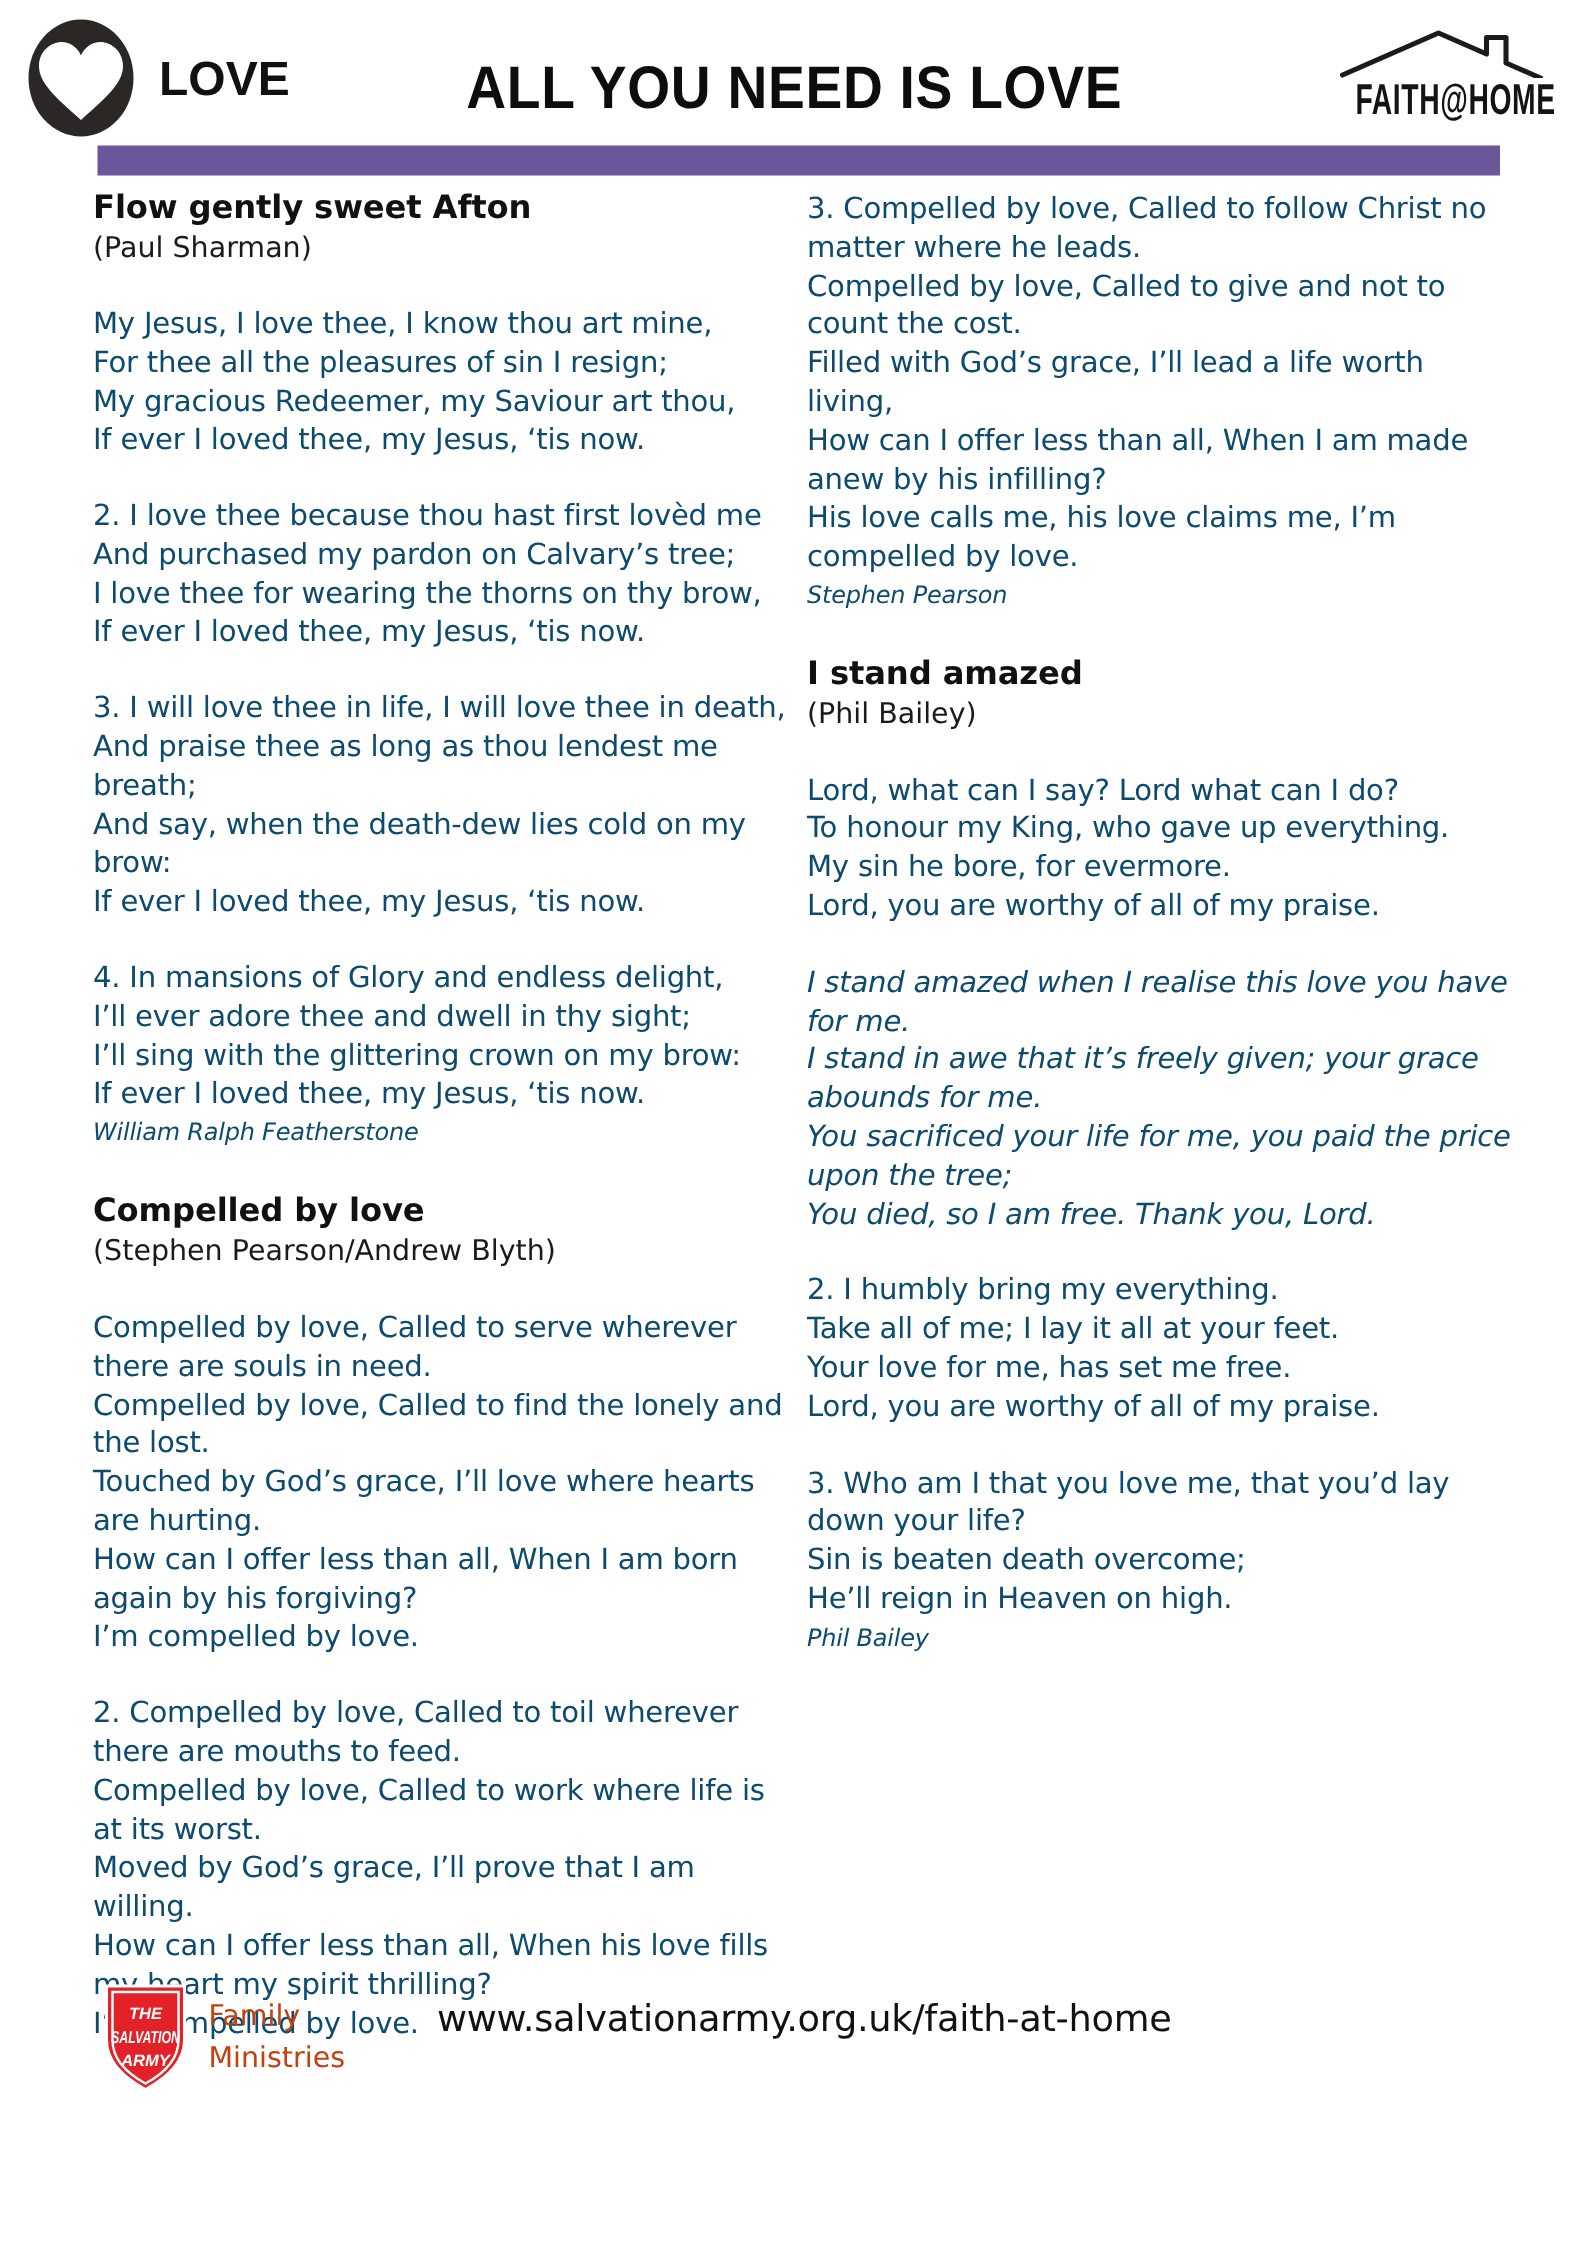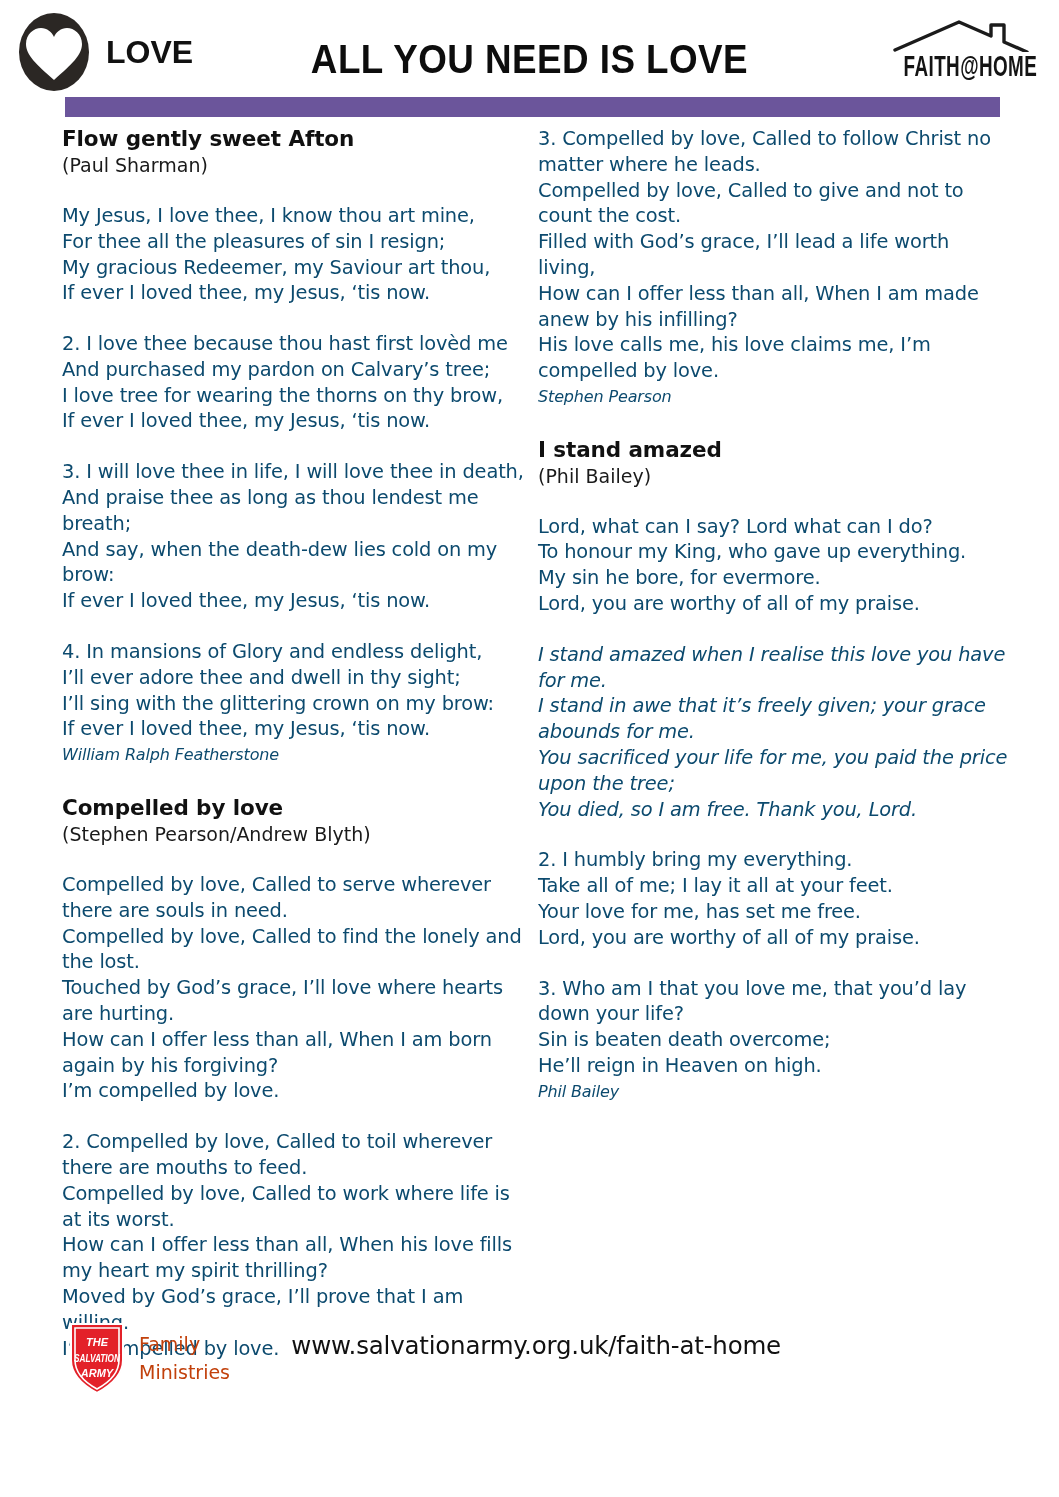--- a/index.html
+++ b/index.html
@@ -222,21 +222,21 @@
         <div class="song-author">(Paul Sharman)</div>
         <div class="verse">
           <div>My Jesus, I love thee, I know thou art mine,</div>
           <div>For thee all the pleasures of sin I resign;</div>
           <div>My gracious Redeemer, my Saviour art thou,</div>
           <div>If ever I loved thee, my Jesus, ‘tis now.</div>
         </div>
         <div class="verse">
           <div>2. I love thee because thou hast first lovèd me</div>
           <div>And purchased my pardon on Calvary’s tree;</div>
-          <div>I love tree for wearing the thorns on thy brow,</div>
+          <div>I love thee for wearing the thorns on thy brow,</div>
           <div>If ever I loved thee, my Jesus, ‘tis now.</div>
         </div>
         <div class="verse">
           <div>3. I will love thee in life, I will love thee in death,</div>
           <div>And praise thee as long as thou lendest me breath;</div>
           <div>And say, when the death-dew lies cold on my brow:</div>
           <div>If ever I loved thee, my Jesus, ‘tis now.</div>
         </div>
         <div class="verse">
           <div>4. In mansions of Glory and endless delight,</div>
@@ -252,22 +252,22 @@
         <div class="verse">
           <div>Compelled by love, Called to serve wherever there are souls in need.</div>
           <div>Compelled by love, Called to find the lonely and the lost.</div>
           <div>Touched by God’s grace, I’ll love where hearts are hurting.</div>
           <div>How can I offer less than all, When I am born again by his forgiving?</div>
           <div>I’m compelled by love.</div>
         </div>
         <div class="verse">
           <div>2. Compelled by love, Called to toil wherever there are mouths to feed.</div>
           <div>Compelled by love, Called to work where life is at its worst.</div>
+          <div>Moved by God’s grace, I’ll prove that I am willing.</div>
           <div>How can I offer less than all, When his love fills my heart my spirit thrilling?</div>
-          <div>Moved by God’s grace, I’ll prove that I am willing.</div>
           <div>I’m compelled by love.</div>
         </div>
       </div>
     </div>
   <div class="col col-right" id="col-right">
       <div class="song">
         <div class="verse" style="margin-top: 0px;">
           <div>3. Compelled by love, Called to follow Christ no matter where he leads.</div>
           <div>Compelled by love, Called to give and not to count the cost.</div>
           <div>Filled with God’s grace, I’ll lead a life worth living,</div>

